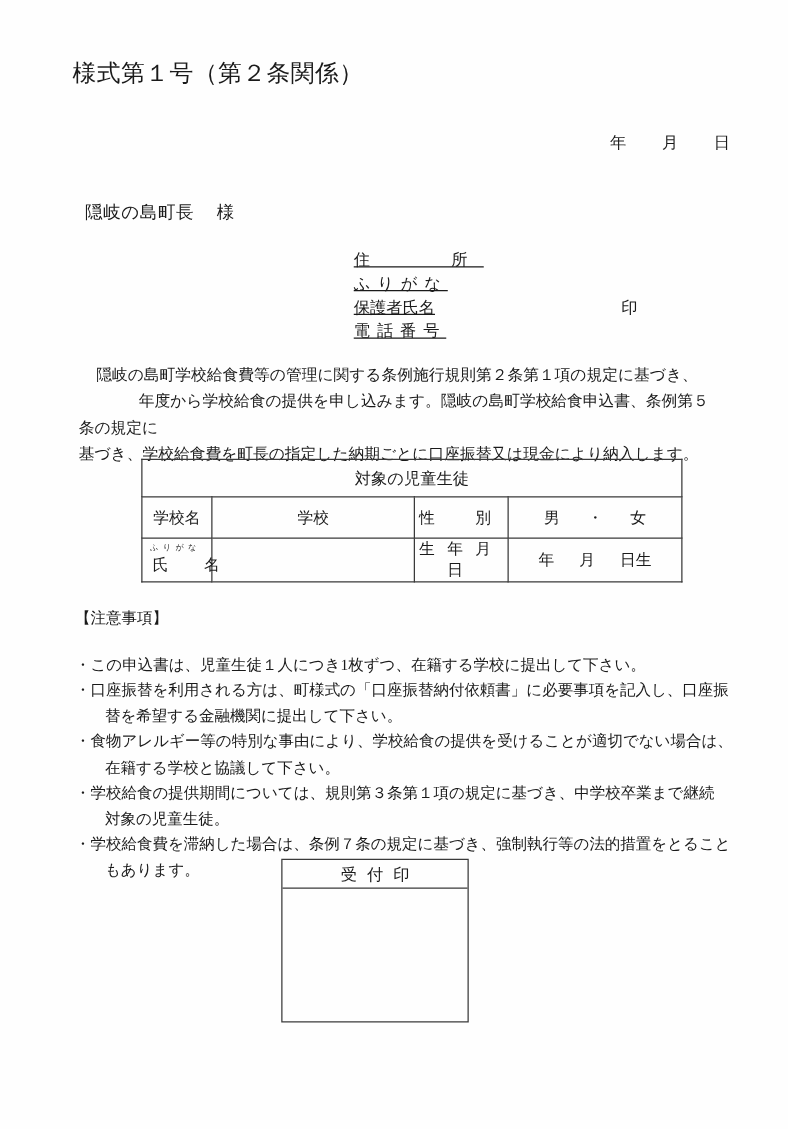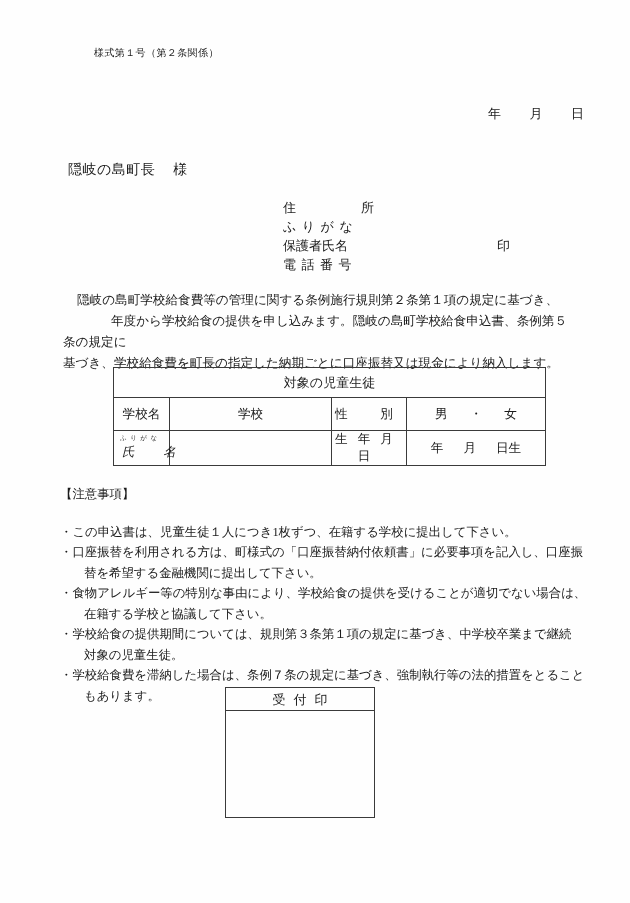--- a/index.html
+++ b/index.html
@@ -19,24 +19,23 @@
     position: absolute;
     inset: 0;
     background: #fefefe;
   }
 
   
   .form-no {
     position: absolute;
     left: 58px;
     top: 46px;
-    font-size: 10px;
+    font-size: 19px;
     letter-spacing: 0.4px;
     white-space: nowrap;
-    margin-left: 36px;
   }
   .doc-title {
     position: absolute;
     left: 243px;
     top: 85px;
     font-size: 14.5px;
     letter-spacing: 0.6px;
     white-space: nowrap;
   }
   .date-line {
@@ -65,20 +64,21 @@
     position: absolute;
     left: 283px;
     top: 198px;
     font-size: 13px;
   }
   .applicant .row {
     height: 19px;
     line-height: 19px;
     white-space: nowrap;
     position: relative;
+    text-decoration: underline;
   }
   .lbl-spread-2 { letter-spacing: 13px; }
   .lbl-spread-rg { letter-spacing: 5.5px; }
   .seal {
     position: absolute;
     left: 214px;
     top: 0;
     letter-spacing: 0;
   }
 
@@ -139,21 +139,20 @@
     color: #2b2b2b;
     white-space: nowrap;
   }
   .name-main {
     position: absolute;
     left: 8px;
     top: 12px;
     font-size: 12.6px;
     letter-spacing: 8px;
     white-space: nowrap;
-    font-style: italic;
   }
 
   
   .notes {
     position: absolute;
     left: 60px;
     top: 484px;
     width: 530px;
     font-size: 12.4px;
     line-height: 20.5px;

